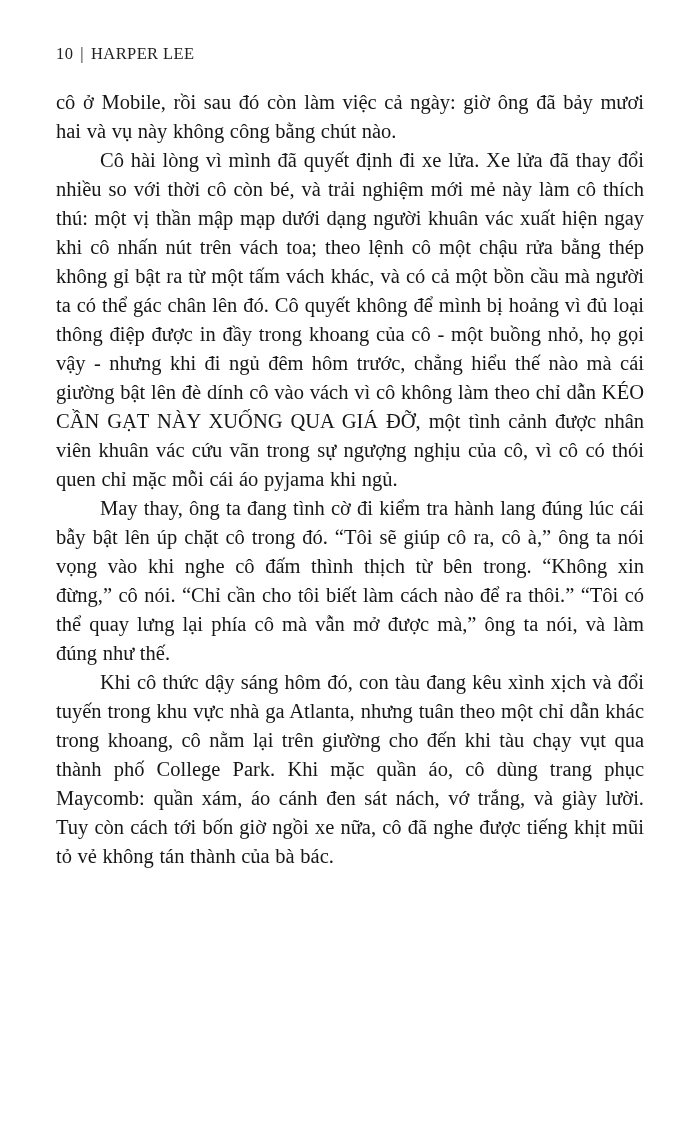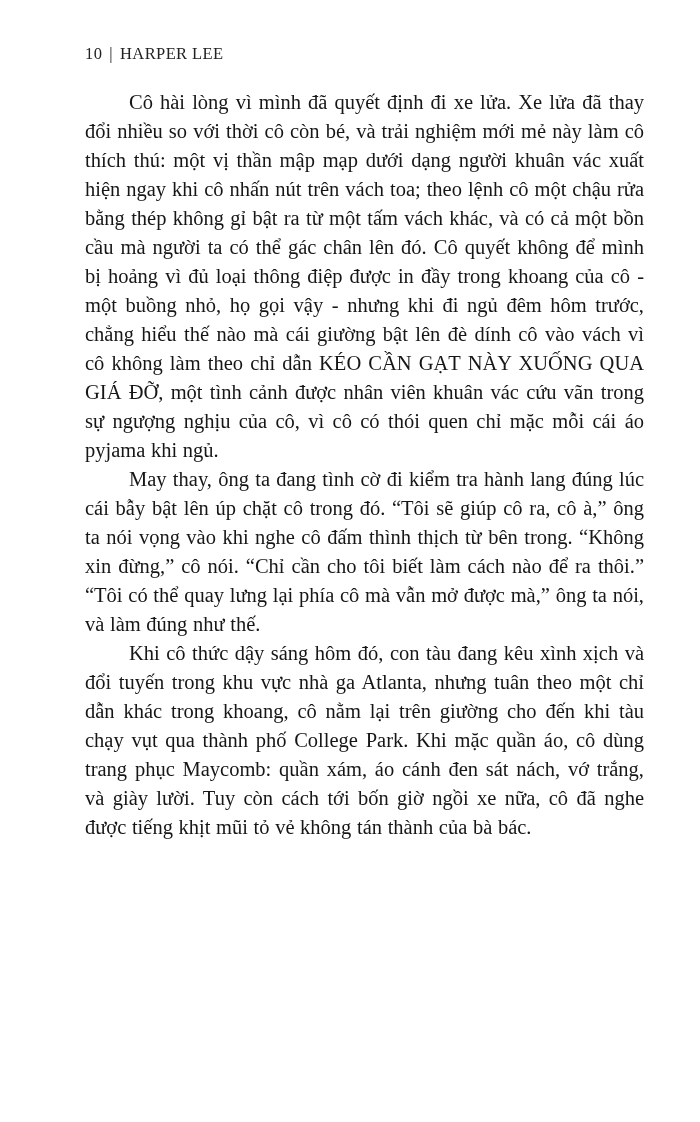--- a/index.html
+++ b/index.html
@@ -11,21 +11,21 @@
     width: 700px;
     height: 1122px;
     font-family: "Liberation Serif", "DejaVu Serif", serif;
     color: #1b1b1b;
     overflow: hidden;
   }
   .page {
     box-sizing: border-box;
     width: 700px;
     height: 1122px;
-    padding: 44px 56px 0 85px;
+    padding: 44px 56px 0 56px;
     background: #ffffff;
   }
   .page-header {
     font-size: 16.5px;
     letter-spacing: 0.4px;
     color: #222222;
     margin-bottom: 24px;
   }
   .page-header .sep {
     margin: 0 7px;
@@ -49,18 +49,19 @@
 </head>
 <body>
 
 <div class="page">
 
   <header class="page-header">
     <span>10</span><span class="sep">|</span><span>HARPER LEE</span>
   </header>
 
   <main class="page-body">
+    <p class="para no-indent">cô ở Mobile, rồi sau đó còn làm việc cả ngày: giờ ông đã bảy mươi hai và vụ này không công bằng chút nào.</p>
     <p class="para">Cô hài lòng vì mình đã quyết định đi xe lửa. Xe lửa đã thay đổi nhiều so với thời cô còn bé, và trải nghiệm mới mẻ này làm cô thích thú: một vị thần mập mạp dưới dạng người khuân vác xuất hiện ngay khi cô nhấn nút trên vách toa; theo lệnh cô một chậu rửa bằng thép không gỉ bật ra từ một tấm vách khác, và có cả một bồn cầu mà người ta có thể gác chân lên đó. Cô quyết không để mình bị hoảng vì đủ loại thông điệp được in đầy trong khoang của cô - một buồng nhỏ, họ gọi vậy - nhưng khi đi ngủ đêm hôm trước, chẳng hiểu thế nào mà cái giường bật lên đè dính cô vào vách vì cô không làm theo chỉ dẫn KÉO CẦN GẠT NÀY XUỐNG QUA GIÁ ĐỠ, một tình cảnh được nhân viên khuân vác cứu vãn trong sự ngượng nghịu của cô, vì cô có thói quen chỉ mặc mỗi cái áo pyjama khi ngủ.</p>
     <p class="para">May thay, ông ta đang tình cờ đi kiểm tra hành lang đúng lúc cái bẫy bật lên úp chặt cô trong đó. “Tôi sẽ giúp cô ra, cô à,” ông ta nói vọng vào khi nghe cô đấm thình thịch từ bên trong. “Không xin đừng,” cô nói. “Chỉ cần cho tôi biết làm cách nào để ra thôi.” “Tôi có thể quay lưng lại phía cô mà vẫn mở được mà,” ông ta nói, và làm đúng như thế.</p>
     <p class="para">Khi cô thức dậy sáng hôm đó, con tàu đang kêu xình xịch và đổi tuyến trong khu vực nhà ga Atlanta, nhưng tuân theo một chỉ dẫn khác trong khoang, cô nằm lại trên giường cho đến khi tàu chạy vụt qua thành phố College Park. Khi mặc quần áo, cô dùng trang phục Maycomb: quần xám, áo cánh đen sát nách, vớ trắng, và giày lười. Tuy còn cách tới bốn giờ ngồi xe nữa, cô đã nghe được tiếng khịt mũi tỏ vẻ không tán thành của bà bác.</p>
   </main>
 
 </div>
 
 </body></html>

